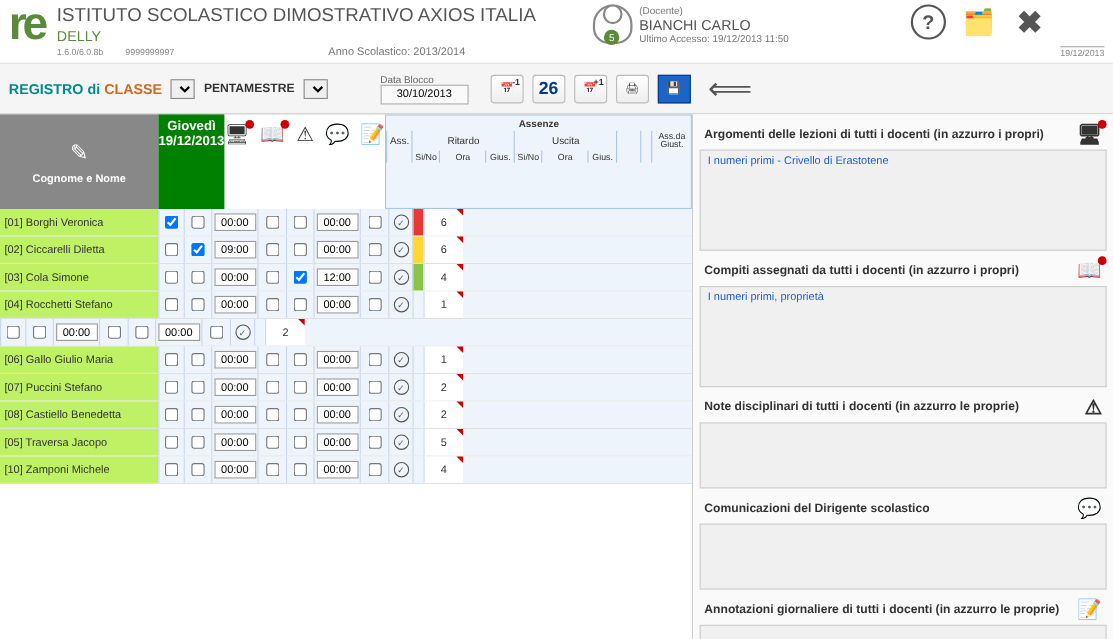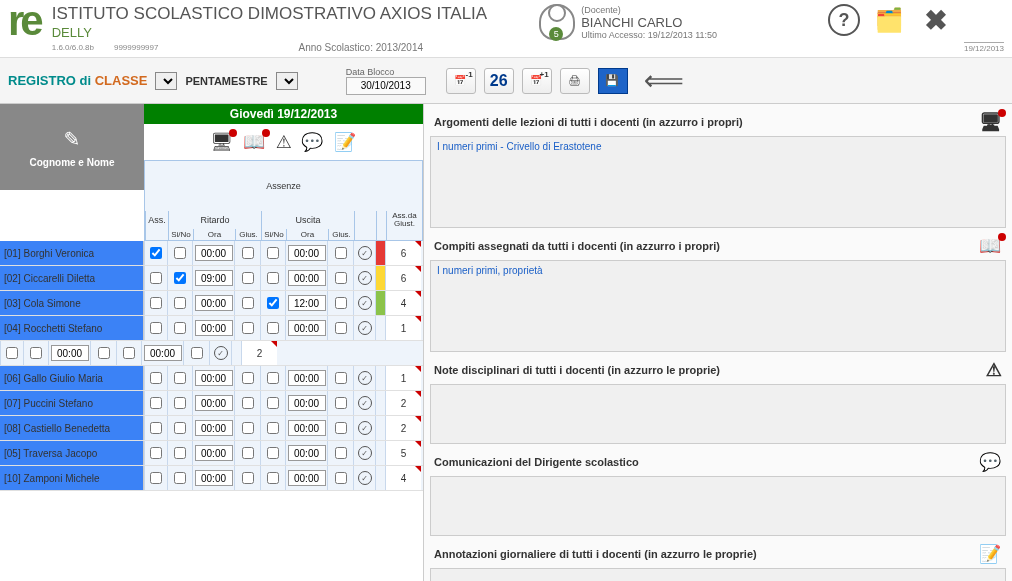--- a/index.html
+++ b/index.html
@@ -39,32 +39,32 @@
   .back-arrow { font-size:28px; color:#555; cursor:pointer; margin-left:8px;}
   
   .main { display:flex; }
   .left { flex: 0 0 400px; border-right:1px solid #ccc;}
   .right { flex:1; background:#fafafa; }
   
   .date-bar { background:#008000; color:#fff; text-align:center; font-size:12px; font-weight:bold; padding:3px 0;}
   .corner-box { width:144px; background:#888; color:#fff; display:flex; flex-direction:column; align-items:center; justify-content:center; height: 86px;}
   .corner-box .pen { font-size:20px; }
   .corner-label { font-size:10px; font-weight:bold; margin-top:6px;}
-  .icons-row { flex:1; display:flex; flex-direction:column;}
+  .icons-row { flex:1; display:flex; flex-direction:row;}
   .top-icons { display:flex; justify-content:center; gap:10px; padding:6px 0; height:36px; align-items:center;}
   .top-icons .ti { font-size:18px; cursor:pointer; position:relative; color:#333;}
   .top-icons .ti .dot { position:absolute; top:-2px; right:-4px; width:8px; height:8px; background:#c00; border-radius:50%;}
   .assenze-header { background:#eef4fb; border:1px solid #a8c6e8; font-size:9px; text-align:center;}
-  .assenze-header .lbl { padding:20px; font-weight:normal;}
+  .assenze-header .lbl { padding:2px; font-weight:bold;}
   .abs-head-row { display:flex;}
   .abs-head-row > div { border-left:1px solid #a8c6e8; padding:1px 0; display:flex; align-items:center; justify-content:center;}
   
   .student-row { display:flex; border-bottom:1px solid #e0e0e0; height:25px; align-items:center;}
   .student-row:nth-child(odd) { background:#f8f8f8;}
-  .student-name { width:144px; font-size:10px; padding-left:4px; color:#333; background:#3b82f6; border-right:1px solid #ccc; height:100%; display:flex; align-items:center;}
+  .student-name { width:144px; font-size:10px; padding-left:4px; color:#333; background:#bef264; border-right:1px solid #ccc; height:100%; display:flex; align-items:center;}
   .student-abs { flex:1; display:flex; height:100%; background:#eef4fb;}
   .cell { border-left:1px solid #c8d8ec; display:flex; align-items:center; justify-content:center; position:relative;}
   .cell.ass { width:23px;}
   .cell.sino { width:25px;}
   .cell.ora { width:42px;}
   .cell.giust { width:26px;}
   .cell.tick { width:22px;}
   .cell.color { width:10px;}
   .cell.count { width:36px; font-size:10px; color:#333; background:#fff;}
   .tri { position:absolute; top:0; right:0; width:0; height:0; border-left:6px solid transparent; border-top:6px solid #c00;}

